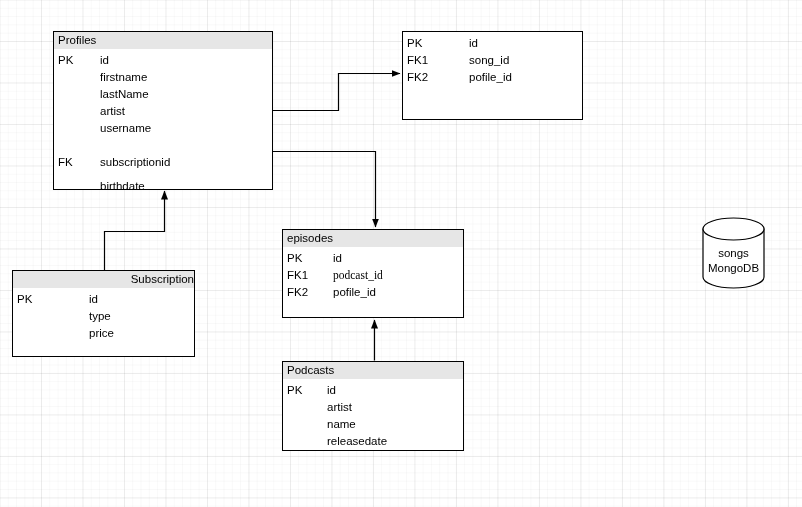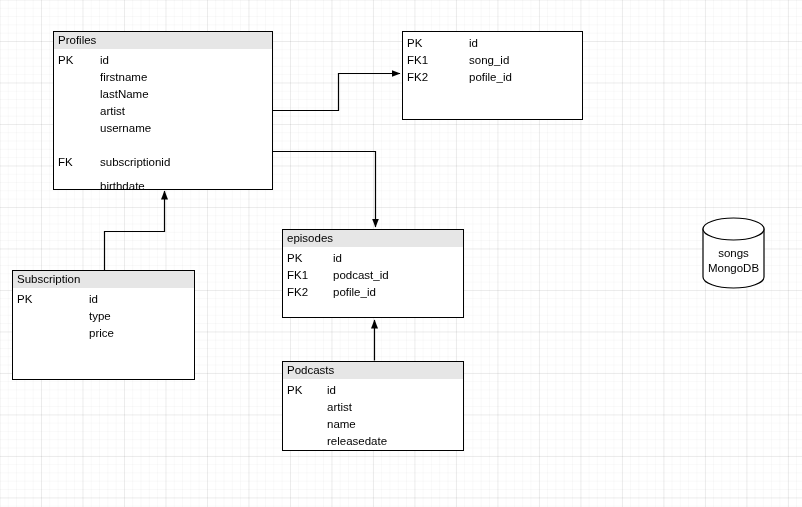--- a/index.html
+++ b/index.html
@@ -168,30 +168,30 @@
 
   <div class="entity" style="left:282px; top:229px; width:182px; height:89px;">
     <div class="entity-title">episodes</div>
     <div class="attr-list">
       <div class="attr-row">
         <span class="attr-key">PK</span>
         <span class="attr-name" style="left:50px;">id</span>
       </div>
       <div class="attr-row">
         <span class="attr-key">FK1</span>
-        <span class="attr-name" style="left:50px;">podcast_id</span>
+        <span class="attr-name" style="left:50px;font-family:Liberation Serif, serif;">podcast_id</span>
       </div>
       <div class="attr-row">
         <span class="attr-key">FK2</span>
         <span class="attr-name" style="left:50px;">pofile_id</span>
       </div>
     </div>
   </div>
 
-  <div class="entity" style="left:12px; top:270px; width:183px; height:110px;">
+  <div class="entity" style="left:12px; top:270px; width:183px; height:87px;text-align:right;">
     <div class="entity-title">Subscription</div>
     <div class="attr-list">
       <div class="attr-row">
         <span class="attr-key">PK</span>
         <span class="attr-name" style="left:76px;">id</span>
       </div>
       <div class="attr-row">
         <span class="attr-key"></span>
         <span class="attr-name" style="left:76px;">type</span>
       </div>

